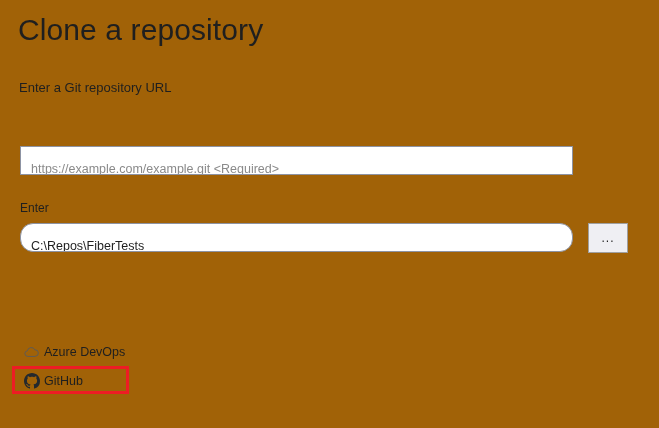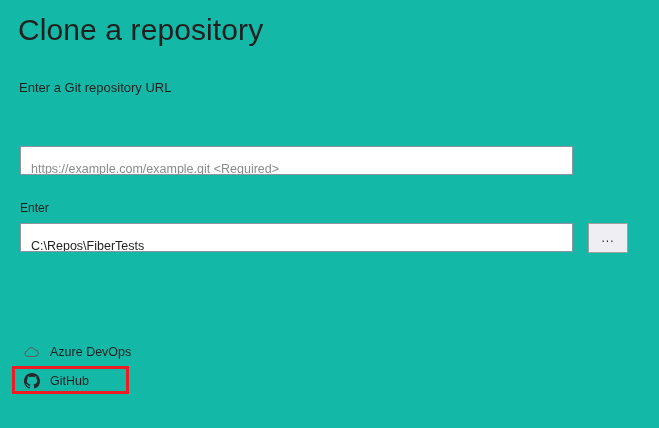--- a/index.html
+++ b/index.html
@@ -12,21 +12,21 @@
     background: #fafafa;
     font-family: "Liberation Sans", sans-serif;
     color: #1f1f1f;
     overflow: hidden;
     position: relative;
   }
 
   .page {
     position: absolute;
     inset: 0;
-    background: #14b8a6;
+    background: #a16207;
     text-decoration: underline;
   }
 
   
   .page-title {
     position: absolute;
     left: 18px;
     top: 12px;
     font-size: 30px;
     font-weight: 300;
@@ -75,21 +75,21 @@
     font-size: 12.5px;
     color: #1f1f1f;
     padding: 16px 0 0 10px;
     outline: none;
   }
   .text-input::placeholder {
     color: #8a8a8a;
     opacity: 1;
   }
   #repo-location-input { top: 146px; }
-  #path-input { top: 223px; }
+  #path-input { top: 223px; border-radius: 13px; }
 
   
   .browse-button {
     position: absolute;
     left: 588px;
     top: 223px;
     width: 40px;
     height: 30px;
     box-sizing: border-box;
     background: #efeff3;
@@ -106,21 +106,21 @@
     cursor: default;
   }
 
   
   .provider-row {
     position: absolute;
     left: 20px;
     height: 22px;
     display: flex;
     align-items: center;
-    gap: 10px;
+    gap: 4px;
     padding: 0 6px 0 3px;
     box-sizing: border-box;
     cursor: default;
   }
   #provider-azure-devops { top: 341px; }
   #provider-github { top: 370px; }
 
   .provider-icon {
     width: 17px;
     height: 17px;

